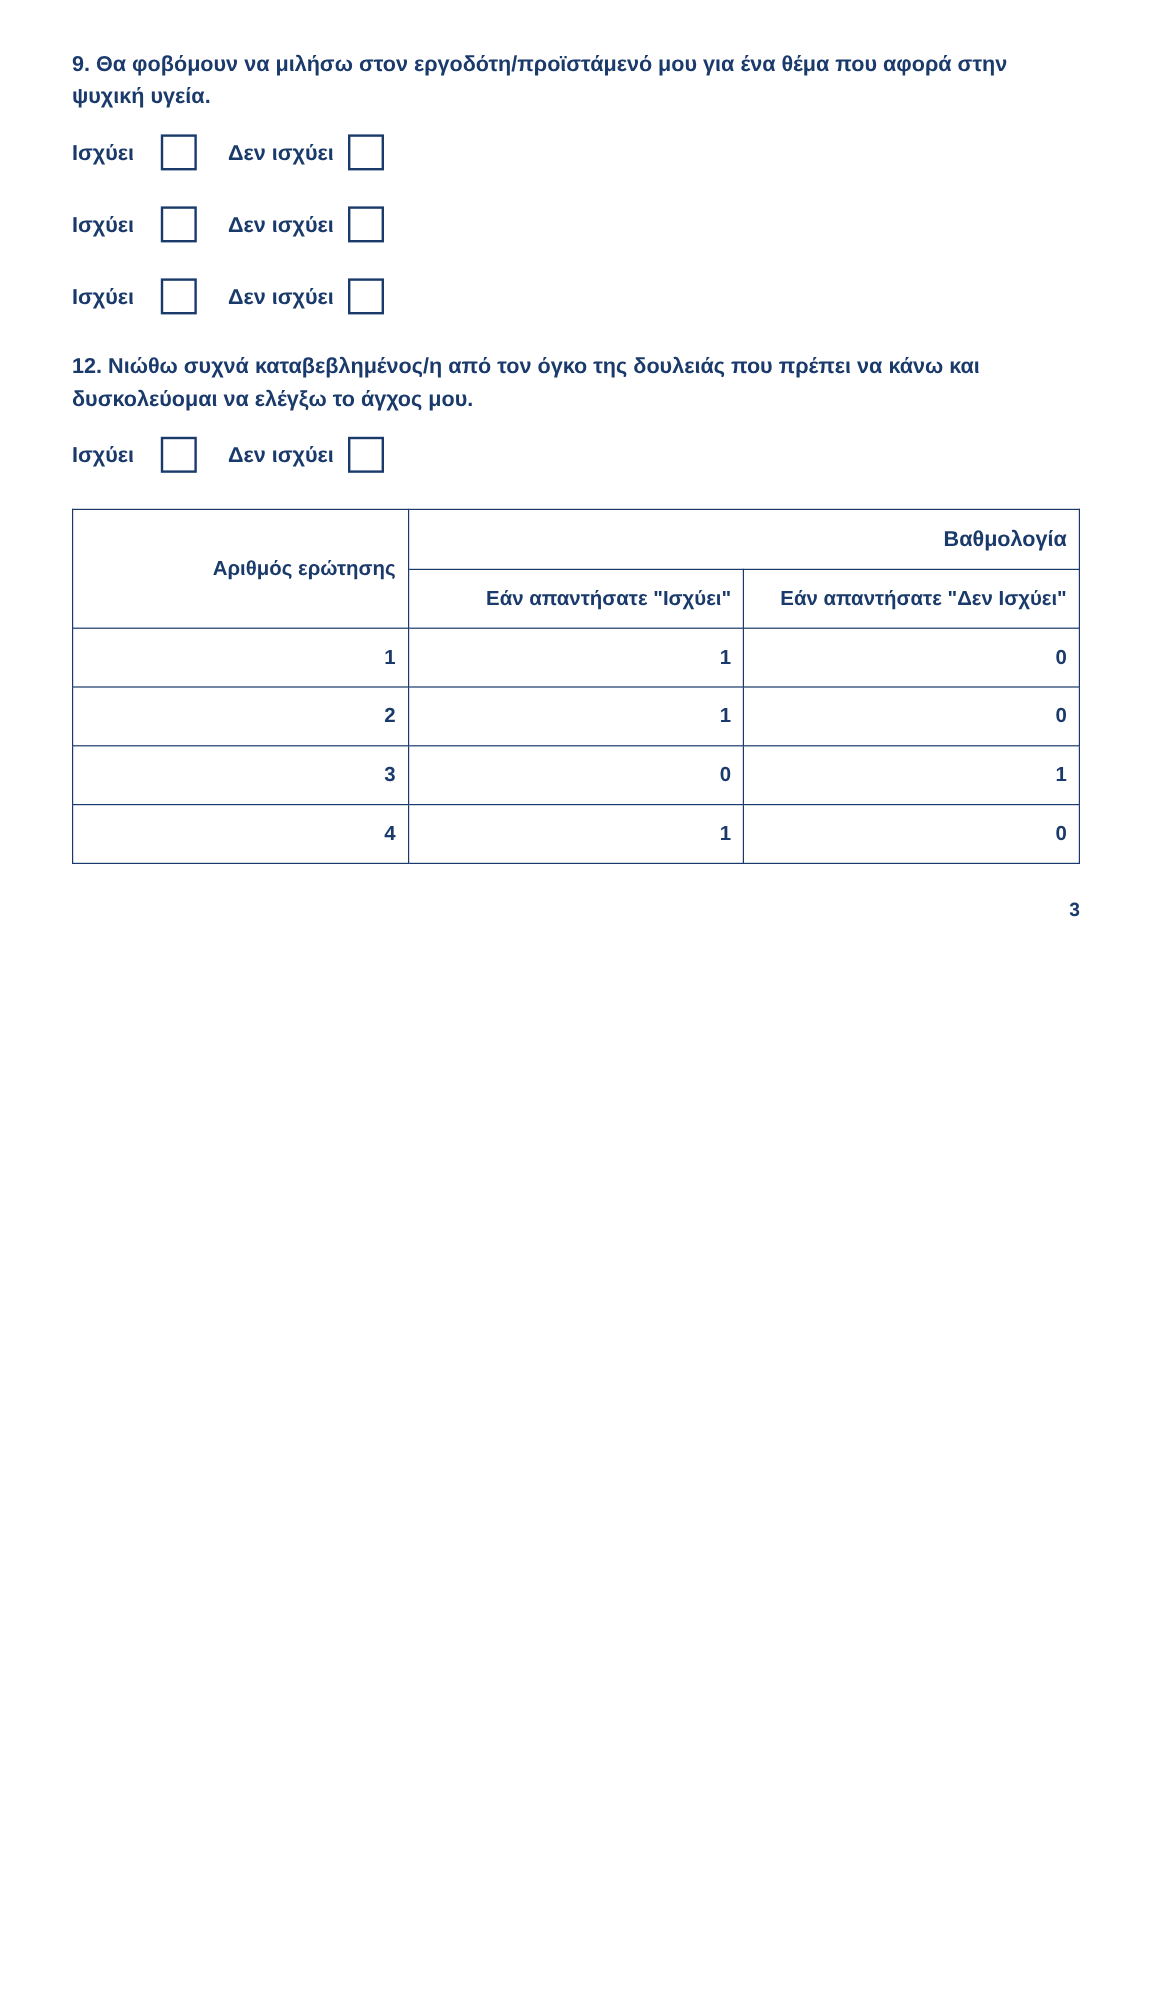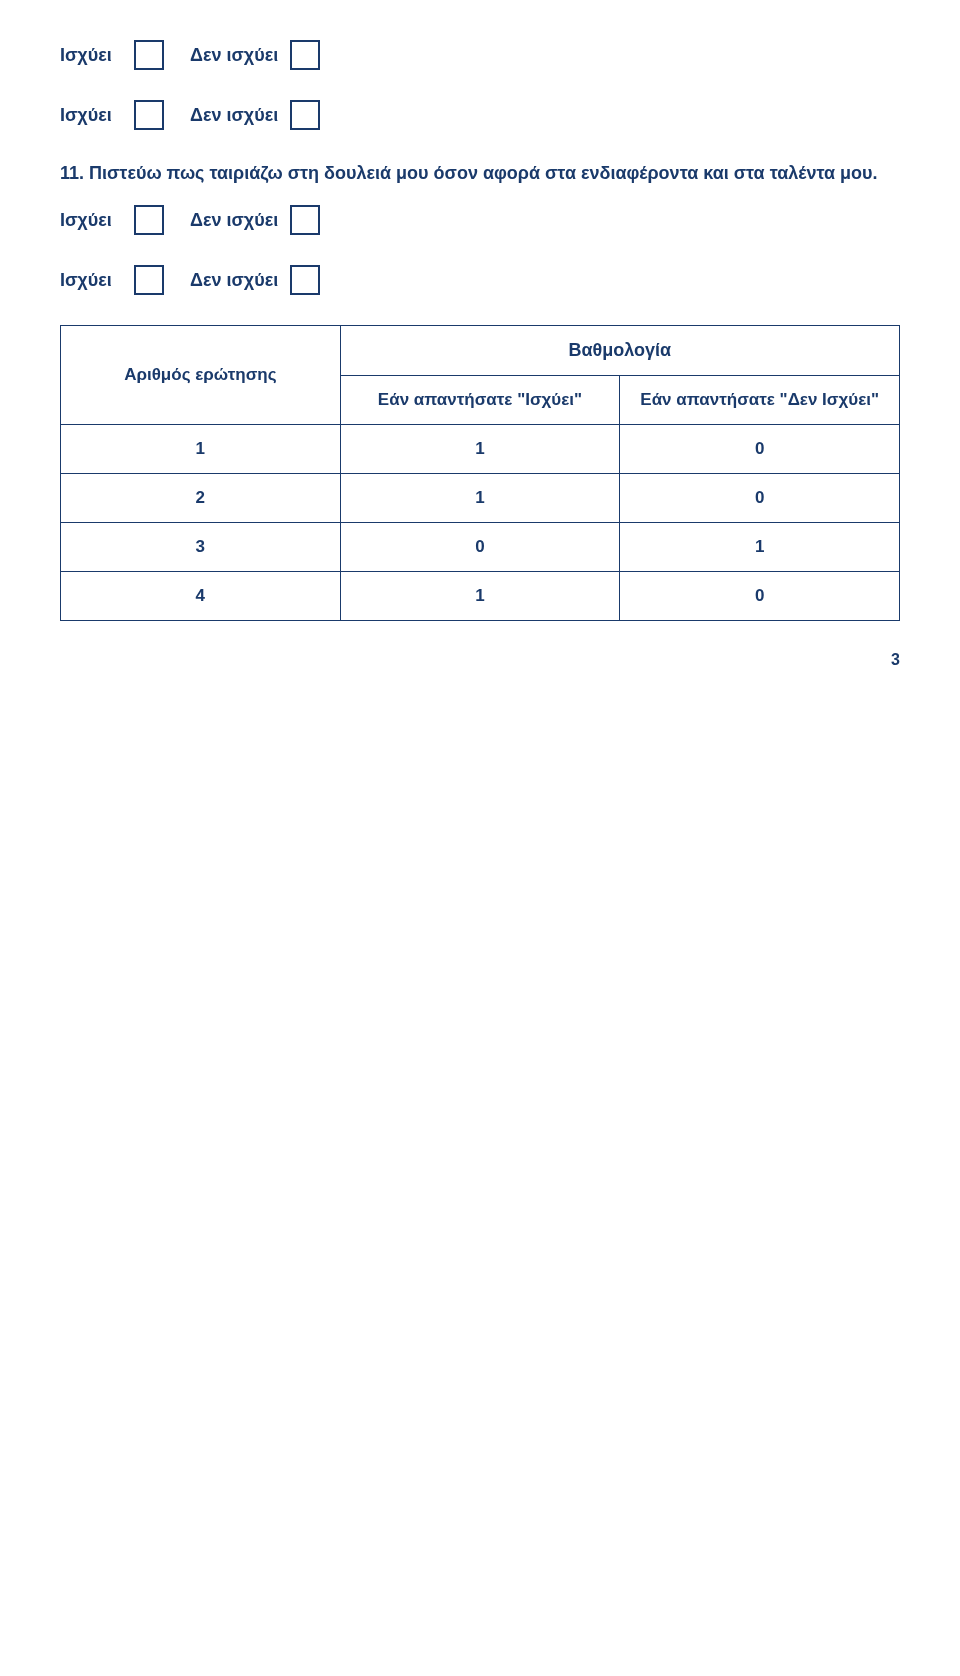--- a/index.html
+++ b/index.html
@@ -50,21 +50,21 @@
     
     .scoring-table {
       width: 100%;
       border-collapse: collapse;
       margin-top: 30px;
       border: 1px solid #1a3a6b;
     }
     .scoring-table th, .scoring-table td {
       border: 1px solid #1a3a6b;
       padding: 14px 10px;
-      text-align: center;
+      text-align: right;
       font-weight: bold;
       color: #1a3a6b;
       font-size: 17px;
     }
     .scoring-table thead tr th {
       background: #fff;
     }
     .scoring-table .header-bathmo {
       font-size: 18px;
     }
@@ -82,51 +82,55 @@
       font-size: 16px;
       color: #1a3a6b;
       margin-top: 30px;
       font-weight: bold;
     }
   </style>
 </head>
 <body>
 
 <div class="question-block">
+  <p class="question-text">
+    <span>9.</span>
+    <span>Θα φοβόμουν να μιλήσω στον εργοδότη/προϊστάμενό μου για ένα θέμα που αφορά στην ψυχική υγεία.</span>
+  </p>
+  <div class="answer-row">
+    <span class="answer-label">Ισχύει</span>
+    <span class="checkbox-box"></span>
+    <span class="den-label">Δεν ισχύει</span>
+    <span class="checkbox-box"></span>
+  </div>
+</div>
+
+<div class="question-block">
   <div class="answer-row">
     <span class="answer-label">Ισχύει</span>
     <span class="checkbox-box"></span>
     <span class="den-label">Δεν ισχύει</span>
     <span class="checkbox-box"></span>
   </div>
 </div>
 
 <div class="question-block">
   <div class="answer-row">
     <span class="answer-label">Ισχύει</span>
     <span class="checkbox-box"></span>
     <span class="den-label">Δεν ισχύει</span>
     <span class="checkbox-box"></span>
   </div>
 </div>
 
 <div class="question-block">
   <p class="question-text">
-    <span>11.</span>
-    <span>Πιστεύω πως ταιριάζω στη δουλειά μου όσον αφορά στα ενδιαφέροντα και στα ταλέντα μου.</span>
+    <span>12.</span>
+    <span>Νιώθω συχνά καταβεβλημένος/η από τον όγκο της δουλειάς που πρέπει να κάνω και δυσκολεύομαι να ελέγξω το άγχος μου.</span>
   </p>
-  <div class="answer-row">
-    <span class="answer-label">Ισχύει</span>
-    <span class="checkbox-box"></span>
-    <span class="den-label">Δεν ισχύει</span>
-    <span class="checkbox-box"></span>
-  </div>
-</div>
-
-<div class="question-block">
   <div class="answer-row">
     <span class="answer-label">Ισχύει</span>
     <span class="checkbox-box"></span>
     <span class="den-label">Δεν ισχύει</span>
     <span class="checkbox-box"></span>
   </div>
 </div>
 
 <table class="scoring-table">
   <thead>

